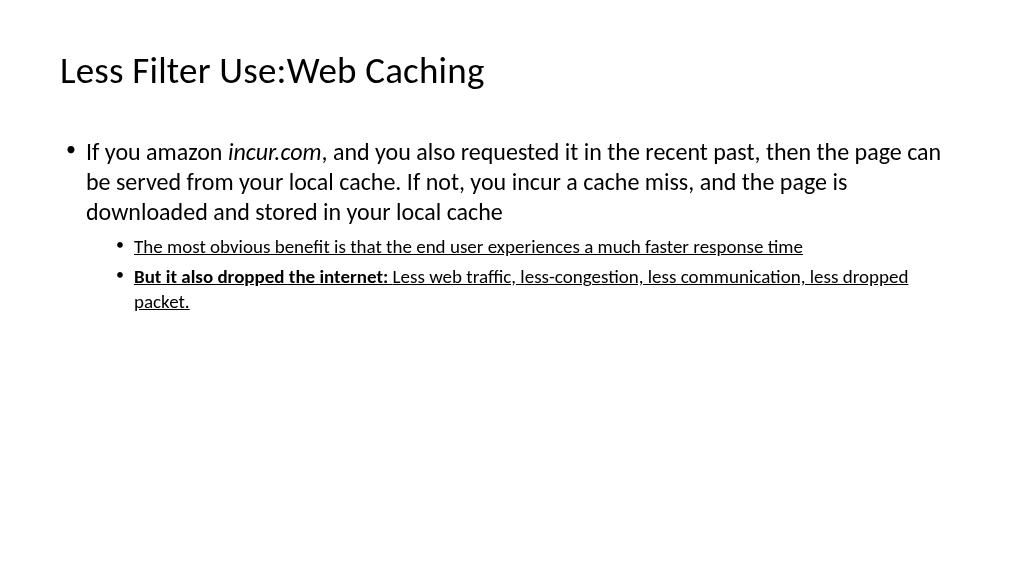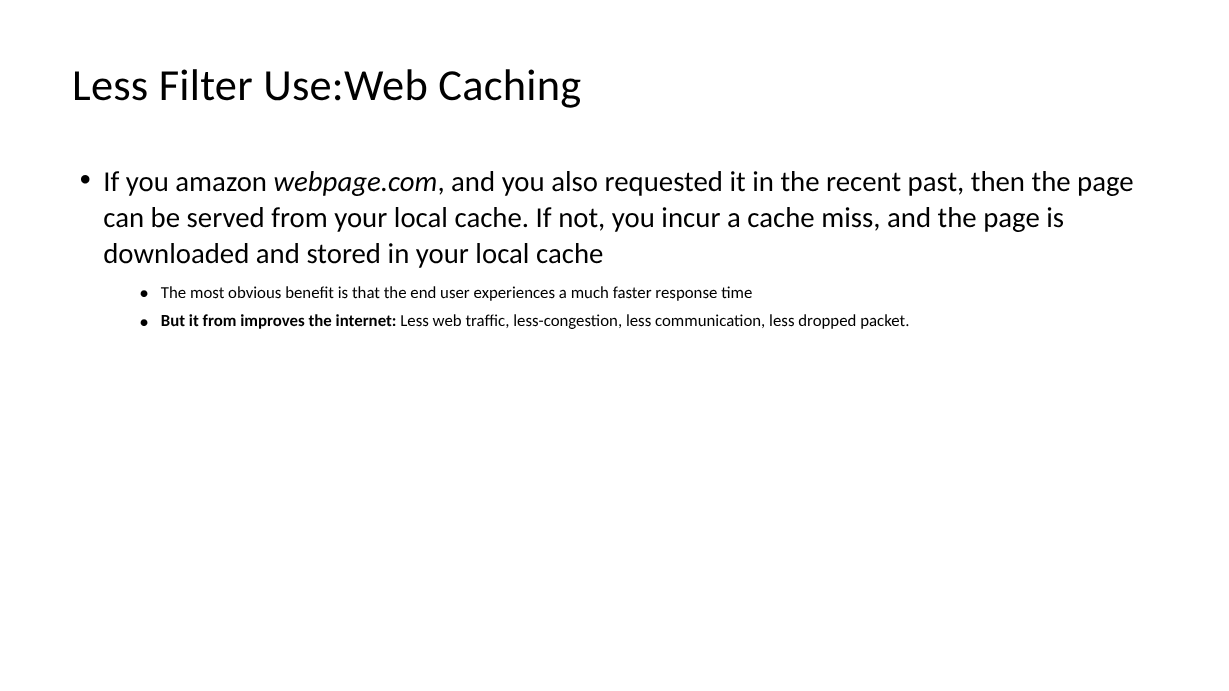--- a/index.html
+++ b/index.html
@@ -41,23 +41,24 @@
       font-size: 20px;
     }
     .sub-list {
       list-style: none;
       padding-left: 26px;
       margin-top: 8px;
     }
     .sub-list > li {
       position: relative;
       padding-left: 22px;
-      font-size: 14px;
+      font-size: 19px;
       line-height: 1.28;
       margin-bottom: 6px;
+      text-decoration: underline;
     }
     .sub-list > li::before {
       content: "•";
       position: absolute;
       left: 4px;
       top: 0;
       font-size: 16px;
     }
     .italic {
       font-style: italic;
@@ -66,23 +67,23 @@
       font-weight: 700;
     }
   </style>
 </head>
 <body>
 
 <h1 class="title">Less Filter Use:Web Caching</h1>
 
 <ul class="body-list">
   <li>
-    <span>If you amazon </span><span class="italic">webpage.com</span><span>, and you also requested it in the recent past, then the page can be served from your local cache. If not, you incur a cache miss, and the page is downloaded and stored in your local cache</span>
+    <span>If you amazon </span><span class="italic">incur.com</span><span>, and you also requested it in the recent past, then the page can be served from your local cache. If not, you incur a cache miss, and the page is downloaded and stored in your local cache</span>
     <ul class="sub-list">
       <li>
         <span>The most obvious benefit is that the end user experiences a much faster response time</span>
       </li>
       <li>
-        <span class="bold">But it from improves the internet: </span><span>Less web traffic, less-congestion, less communication, less dropped packet.</span>
+        <span class="bold">But it also dropped the internet: </span><span>Less web traffic, less-congestion, less communication, less dropped packet.</span>
       </li>
     </ul>
   </li>
 </ul>
 
 </body></html>

